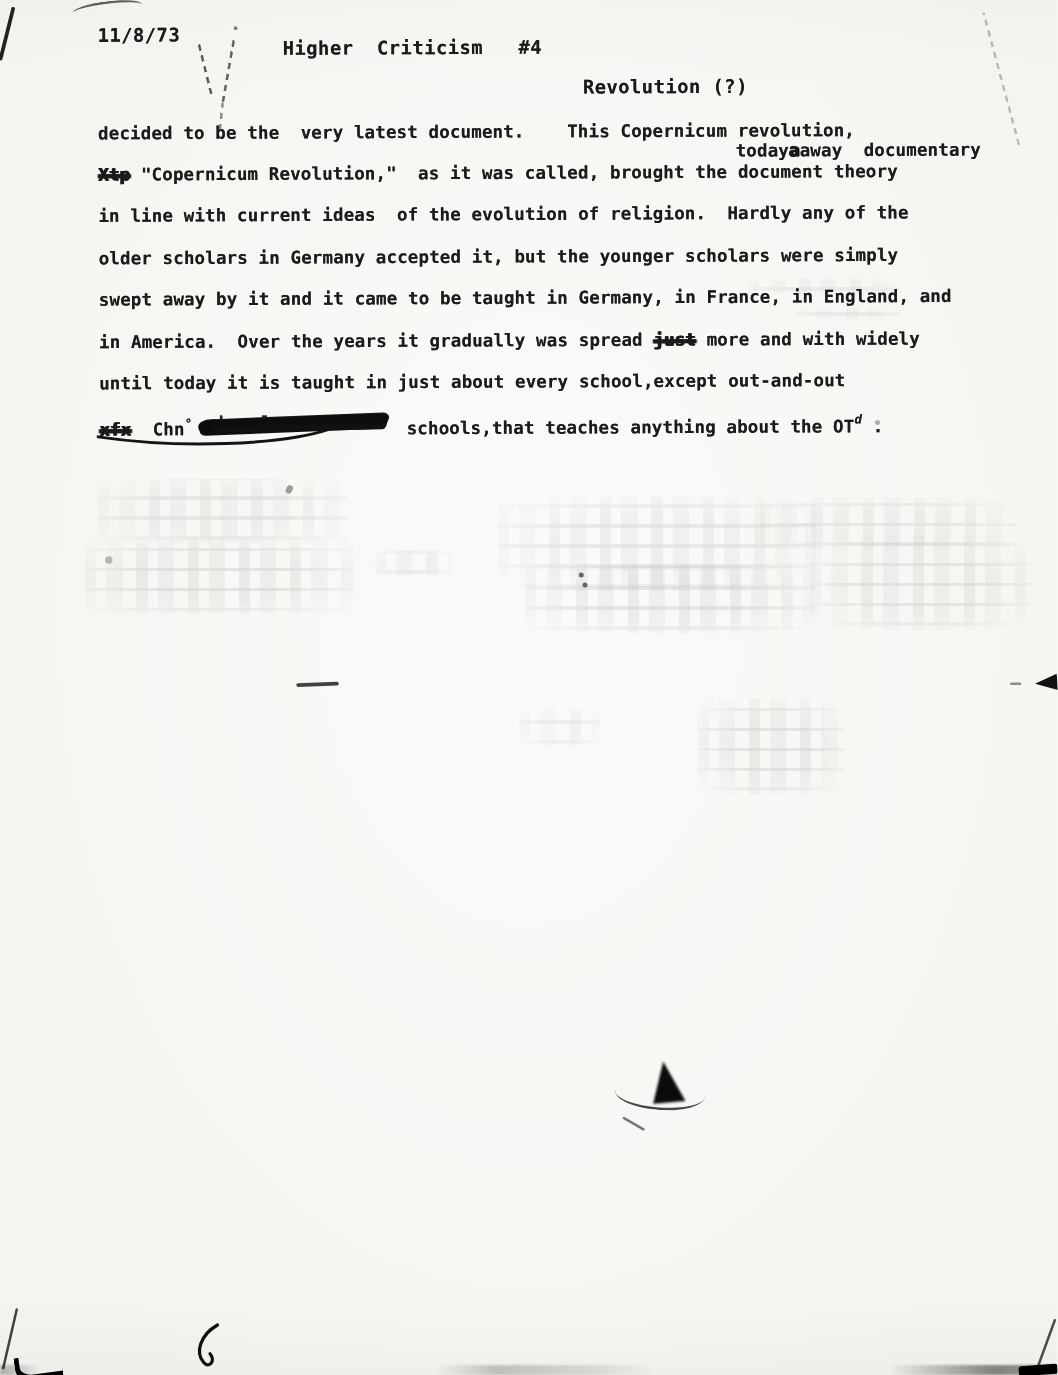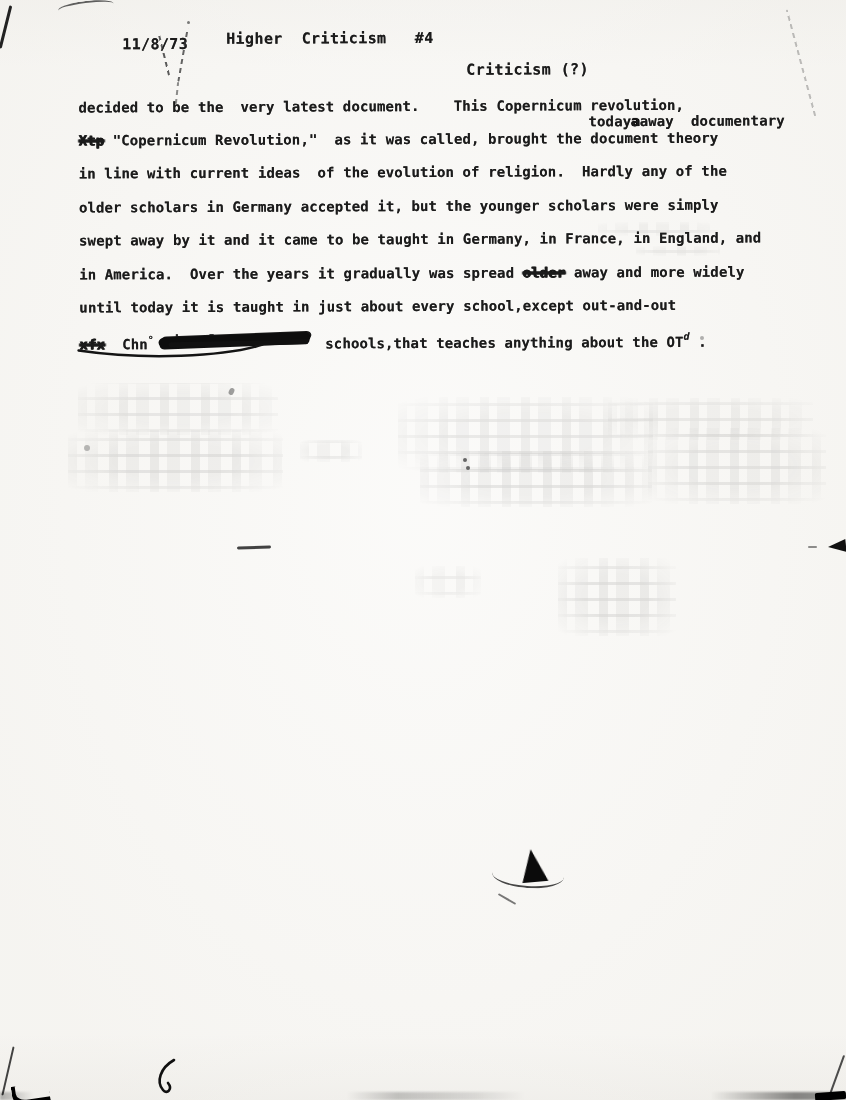--- a/index.html
+++ b/index.html
@@ -52,35 +52,35 @@
   .penline.broken{background:repeating-linear-gradient(0deg,#333 0 5px,rgba(0,0,0,0) 5px 9px);}
   svg{position:absolute;overflow:visible;}
 </style>
 </head>
 <body>
 
 <div class="page-noise"></div>
 
 <div class="doc-rotate">
 
-  <div class="typed hdr" style="left:78px;top:34px;margin-left:44px;">11/8/73</div>
+  <div class="typed hdr" style="left:78px;top:18px;">11/8/73</div>
   <div class="typed hdr" style="left:226px;top:29px;">Higher  Criticism   #4</div>
-  <div class="typed hdr" style="left:466px;top:61px;">Criticism (?)</div>
+  <div class="typed hdr" style="left:466px;top:61px;">Revolution (?)</div>
 
   <div class="typed line" style="left:78px;top:98px;">decided to be the  very latest document.    This Copernicum revolution,</div>
 
   <div class="typed line" style="left:588px;top:114px;"><span>today</span><span class="overtype">a</span><span>away  documentary</span></div>
 
   <div class="typed line" style="left:78px;top:131px;"><span class="struck">Xtp</span><span> "Copernicum Revolution,"  as it was called, brought the document theory</span></div>
 
   <div class="typed line" style="left:78px;top:164px;">in line with current ideas  of the evolution of religion.  Hardly any of the</div>
   <div class="typed line" style="left:78px;top:198px;">older scholars in Germany accepted it, but the younger scholars were simply</div>
   <div class="typed line" style="left:78px;top:231px;">swept away by it and it came to be taught in Germany, in France, in England, and</div>
 
-  <div class="typed line" style="left:78px;top:265px;"><span>in America.  Over the years it gradually was spread </span><span class="struck">older</span><span> away and more widely</span></div>
+  <div class="typed line" style="left:78px;top:265px;"><span>in America.  Over the years it gradually was spread </span><span class="struck">just</span><span> more and with widely</span></div>
 
   <div class="typed line" style="left:78px;top:298px;">until today it is taught in just about every school,except out-and-out</div>
 
   <div class="typed line" style="left:78px;top:332px;"><span class="struck">xfx</span><span>  Chn</span><span class="sup">°</span><span> </span><span class="scribble-wrap"><span class="scribble-text">shoool,</span><span class="scribble-ink"></span><span class="scribble-ink2"></span><svg class="scribble-tail" width="190" height="18">
           <path d="M188,2 C150,14 70,17 4,7" stroke="#141414" stroke-width="2.4" fill="none" stroke-linecap="round"></path>
         </svg></span><span>schools,that teaches anything about the OT</span><span class="sup-hand">d</span><span> .</span></div>
 </div>
 
 <div class="penline" style="left:4px;top:5px;width:3px;height:44px;transform:rotate(14deg);"></div>
 <div style="position:absolute;left:58px;top:1px;width:56px;height:10px;border-top:2px solid #3a3a3a;border-radius:55%;transform:rotate(-7deg);opacity:.8;"></div>

